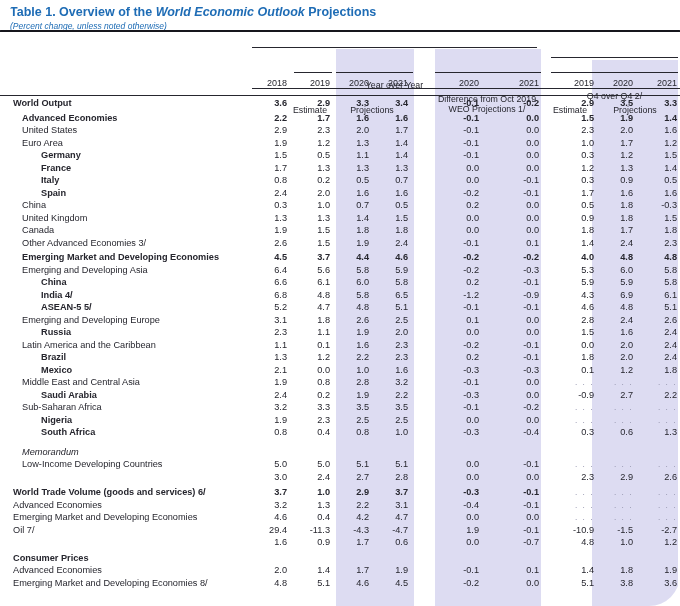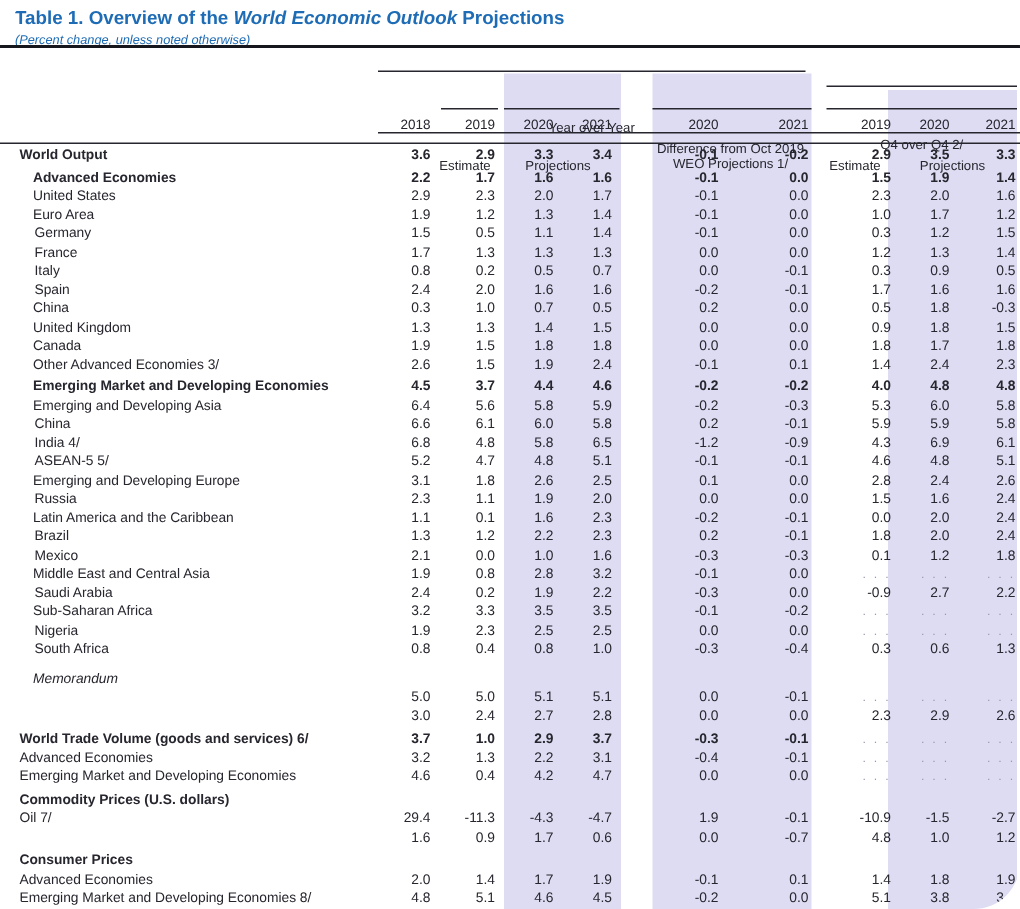--- a/index.html
+++ b/index.html
@@ -42,21 +42,21 @@
   .ln-years  { left:252px; top:88px; width:428px; }
   .ln-headbottom { left:0; top:95px; width:680px; height:1.4px; }
 
   
   .rows { position:absolute; left:0; top:97px; width:680px; z-index:2; }
   .row  { position:relative; height:12.5px; line-height:12.6px; font-size:9.2px; white-space:nowrap; }
   .row.gap-s { margin-top:2px; }
   .row.gap-m { margin-top:3px;padding-left:46px; }
   .row.gap-l { margin-top:7px; }
   .stub { position:absolute; top:0;text-align:right; }
-  .i0 { left:13px; } .i1 { left:22px; } .i2 { left:23px; }
+  .i0 { left:13px; } .i1 { left:22px; } .i2 { left:41px;font-weight:bold; }
   .bold { font-weight:bold; }
   .italic { font-style:italic; }
   .cell { position:absolute; top:0; width:46px; text-align:right; }
   .c0{left:241px} .c1{left:284px} .c2{left:323px} .c3{left:362px}
   .c4{left:433px} .c5{left:493px} .c6{left:548px} .c7{left:587px} .c8{left:631px}
   .dots { color:#9898b0; letter-spacing:1.5px; font-size:8.3px; font-weight:normal; }
 </style>
 </head>
 <body>
 
@@ -425,20 +425,21 @@
         <span class="cell c4">-0.3</span>
         <span class="cell c5">-0.4</span>
         <span class="cell c6">0.3</span>
         <span class="cell c7">0.6</span>
         <span class="cell c8">1.3</span>
       </div>
       <div class="row gap-l">
         <span class="stub i1 italic">Memorandum</span>
       </div>
       <div class="row">
+        <span class="stub i1">Low-Income Developing Countries</span>
         <span class="cell c0">5.0</span>
         <span class="cell c1">5.0</span>
         <span class="cell c2">5.1</span>
         <span class="cell c3">5.1</span>
         <span class="cell c4">0.0</span>
         <span class="cell c5">-0.1</span>
         <span class="cell c6 dots">. . .</span>
         <span class="cell c7 dots">. . .</span>
         <span class="cell c8 dots">. . .</span>
       </div>
@@ -482,23 +483,20 @@
         <span class="cell c0">4.6</span>
         <span class="cell c1">0.4</span>
         <span class="cell c2">4.2</span>
         <span class="cell c3">4.7</span>
         <span class="cell c4">0.0</span>
         <span class="cell c5">0.0</span>
         <span class="cell c6 dots">. . .</span>
         <span class="cell c7 dots">. . .</span>
         <span class="cell c8 dots">. . .</span>
       </div>
-      <div class="row gap-m">
-        <span class="stub i0 bold">Commodity Prices (U.S. dollars)</span>
-      </div>
       <div class="row">
         <span class="stub i0">Oil 7/</span>
         <span class="cell c0">29.4</span>
         <span class="cell c1">-11.3</span>
         <span class="cell c2">-4.3</span>
         <span class="cell c3">-4.7</span>
         <span class="cell c4">1.9</span>
         <span class="cell c5">-0.1</span>
         <span class="cell c6">-10.9</span>
         <span class="cell c7">-1.5</span>

